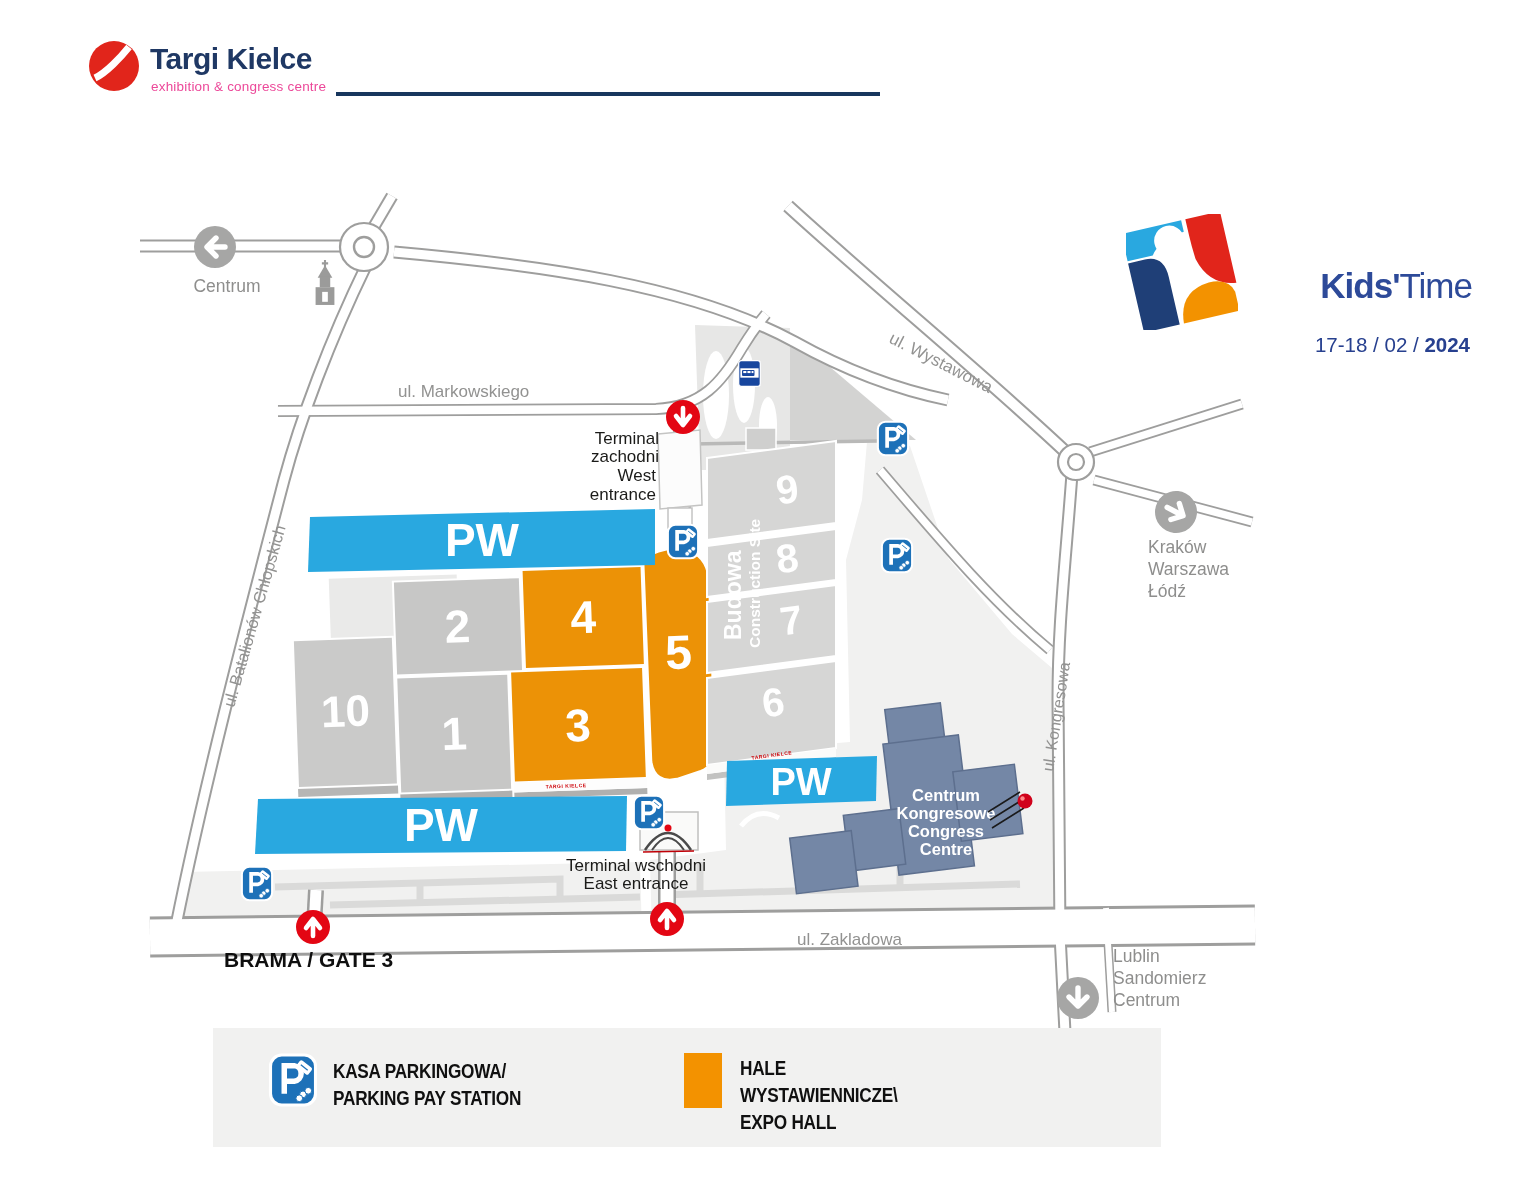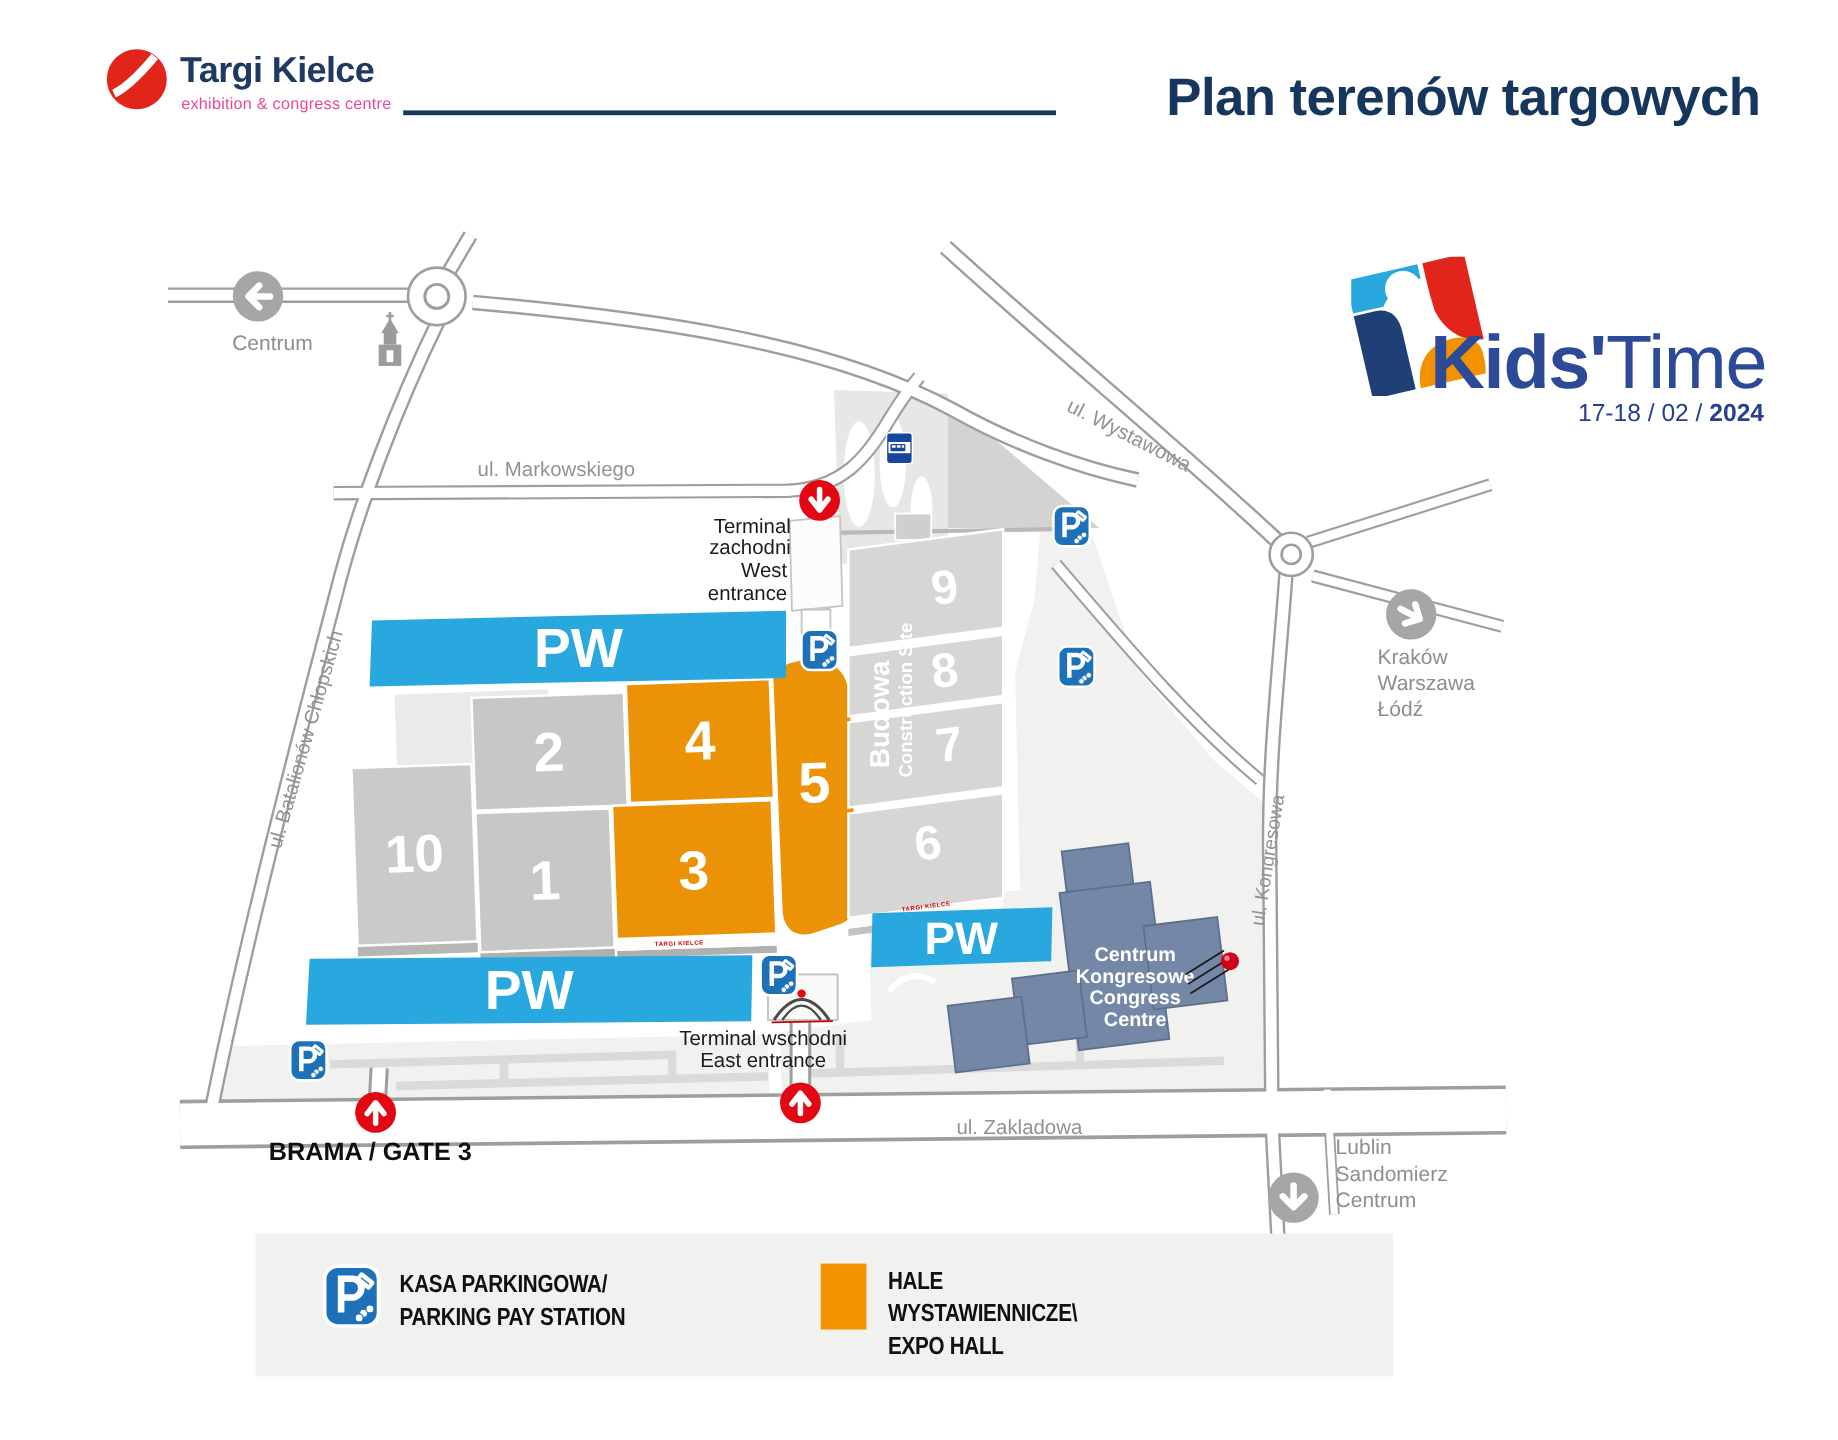--- a/index.html
+++ b/index.html
@@ -25,21 +25,21 @@
   .brand-mark{position:absolute;left:88px;top:40px;}
   .brand-name{position:absolute;left:150px;top:42px;font-size:30px;font-weight:bold;color:#1F3864;letter-spacing:-.5px;}
   .brand-tagline{position:absolute;left:151px;top:79px;font-size:13.5px;color:#ec4899;letter-spacing:.2px;}
   .header-rule{position:absolute;left:336px;top:92px;width:544px;height:4px;background:#17365D;}
   .titles{position:absolute;right:65px;top:54px;text-align:right;color:#17365D;
           font-size:44px;font-weight:bold;line-height:56px;letter-spacing:-.5px;}
 
   
   .event-mark{position:absolute;left:1126px;top:214px;z-index:3;}
   .event-name{position:absolute;right:60px;top:266px;z-index:3;text-align:right;
-              font-size:63px;color:#2D4A99;letter-spacing:-1px;}
+              font-size:35px;color:#2D4A99;letter-spacing:-1px;}
   .event-name .b{font-weight:bold;}
   .event-name .l{font-weight:normal;}
   .event-date{position:absolute;right:62px;top:333px;z-index:3;font-size:20.5px;color:#27408F;}
   .event-date .y{font-weight:bold;}
 
   
   .legend{position:absolute;left:213px;top:1028px;width:948px;height:119px;background:#F1F1F0;z-index:3;}
   .legend-park{position:absolute;left:55px;top:22px;}
   .legend-text{position:absolute;color:#101010;font-size:20.5px;font-weight:bold;line-height:27px;
                letter-spacing:-.3px;transform:scaleX(.84);transform-origin:left top;white-space:nowrap;}
@@ -275,21 +275,20 @@
 
 <div class="header">
   <svg class="brand-mark" width="52" height="52" viewBox="0 0 52 52">
     <circle cx="26" cy="26" r="25" fill="#E1251B"></circle>
     <path d="M 7,38 C 18,33 33,17 41,7" stroke="#FFFFFF" stroke-width="7" fill="none"></path>
   </svg>
   <div class="brand-name">Targi Kielce</div>
   <div class="brand-tagline">exhibition &amp; congress centre</div>
   <div class="header-rule"></div>
   <div class="titles">
-    <div>Plan terenów targowych</div>
   </div>
 </div>
 
 <svg class="event-mark" width="112" height="116" viewBox="0 0 104 104">
   <g transform="rotate(-13 52 52)">
     <rect x="2" y="2" width="100" height="100" fill="#FFFFFF"></rect>
     <path d="M 5,5 L 62,5 L 62,16 Q 38,18 29,31 L 5,31 Z" fill="#29A8E0"></path>
     <path d="M 5,33 L 21,33 Q 39,33 39,54 L 39,99 L 5,99 Z" fill="#1F3F77"></path>
     <path d="M 66,5 L 99,5 L 99,73 Q 74,70 67,43 Q 66,31 66,21 Z" fill="#E1251B"></path>
     <path d="M 43,99 Q 45,69 74,67 Q 93,67 96,81 L 96,99 Z" fill="#F39200"></path>

